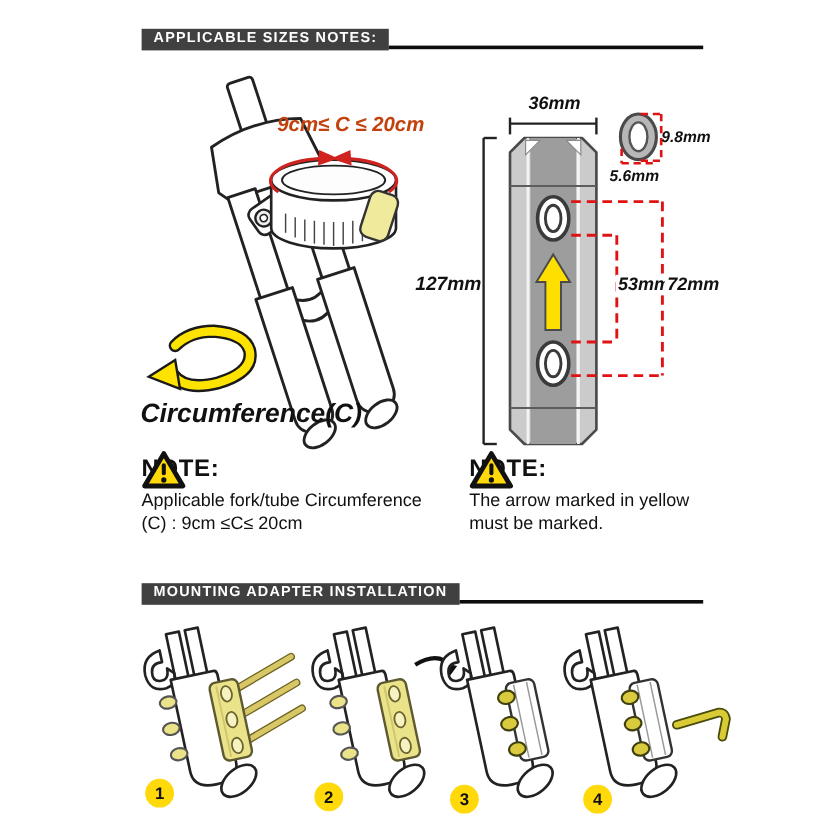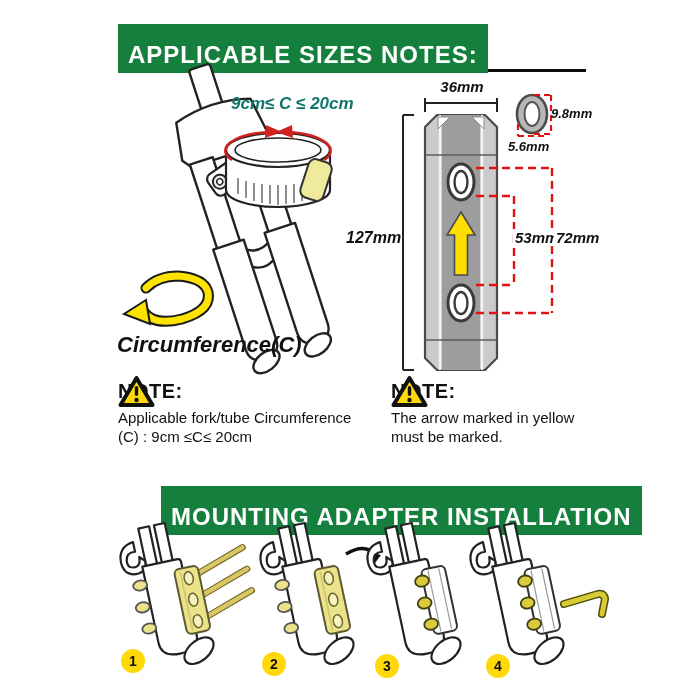--- a/index.html
+++ b/index.html
@@ -2,29 +2,29 @@
 <html><head>
 <meta charset="utf-8">
 <style>
   html,body{margin:0;padding:0;background:#fff;}
   .page{position:relative;width:700px;height:700px;background:#ffffff;overflow:hidden;
         font-family:"Liberation Sans",sans-serif;color:#111;}
   svg{position:absolute;overflow:visible;}
 
   
   .section-header{position:absolute;display:flex;align-items:flex-end;}
-  .header-bar{background:#15803d;color:#fff;font-weight:700;font-size:24px;
-              letter-spacing:1px;padding:17px 10px 4px;white-space:nowrap;}
+  .header-bar{background:#404040;color:#fff;font-weight:700;font-size:12px;
+              letter-spacing:1px;padding:0 10px 4px;white-space:nowrap;}
   .header-line{flex:1;height:3px;background:#0d0d0d;margin-bottom:1px;}
   #header1{left:118px;top:24px;width:468px;}
-  #header2{left:118px;top:486px;width:468px;margin-left:43px;}
+  #header2{left:118px;top:486px;width:468px;}
 
   
   .lbl{position:absolute;font-weight:700;white-space:nowrap;font-style:italic;}
-  .lbl.red{color:#0f766e;}
+  .lbl.red{color:#c2410c;}
   .lbl.bg{background:#fff;padding:0 2px;}
 
   #clamp-range{left:231px;top:94px;font-size:17px;}
   #circumference{left:117px;top:332px;font-size:22px;}
   #dim-36{left:425px;top:78px;width:74px;text-align:center;font-size:15px;}
   #dim-127{left:346px;top:229px;font-size:16px;text-align:right;}
   #dim-98{left:551px;top:106px;font-size:13px;}
   #dim-56{left:508px;top:139px;font-size:13px;}
   #dim-53{left:513px;top:229px;font-size:15px;}
   #dim-72{left:554px;top:229px;font-size:15px;text-align:center;}

